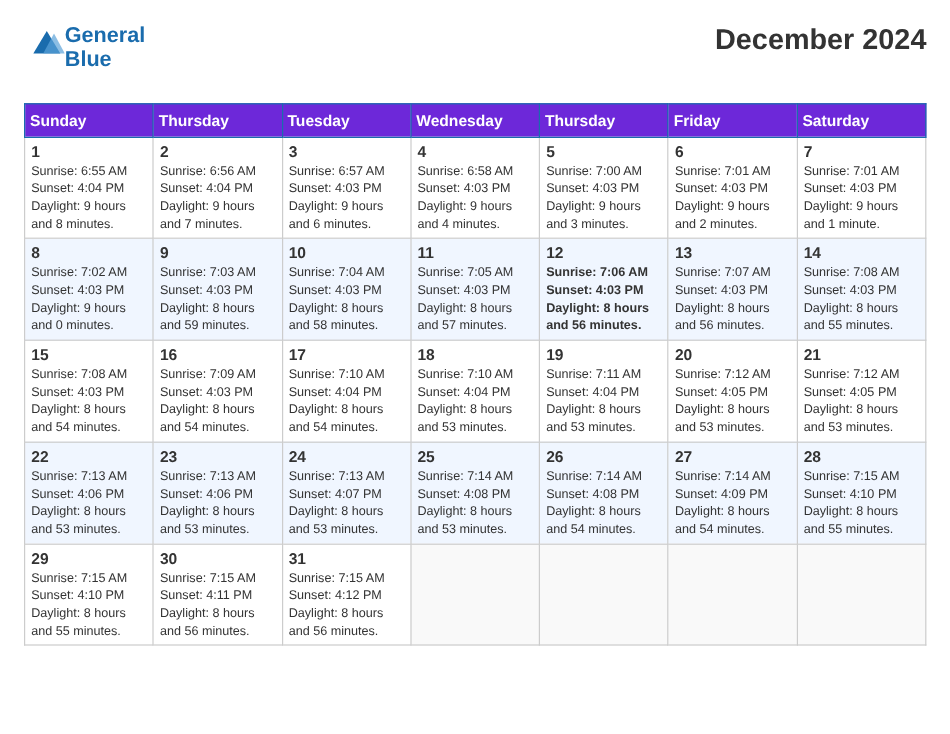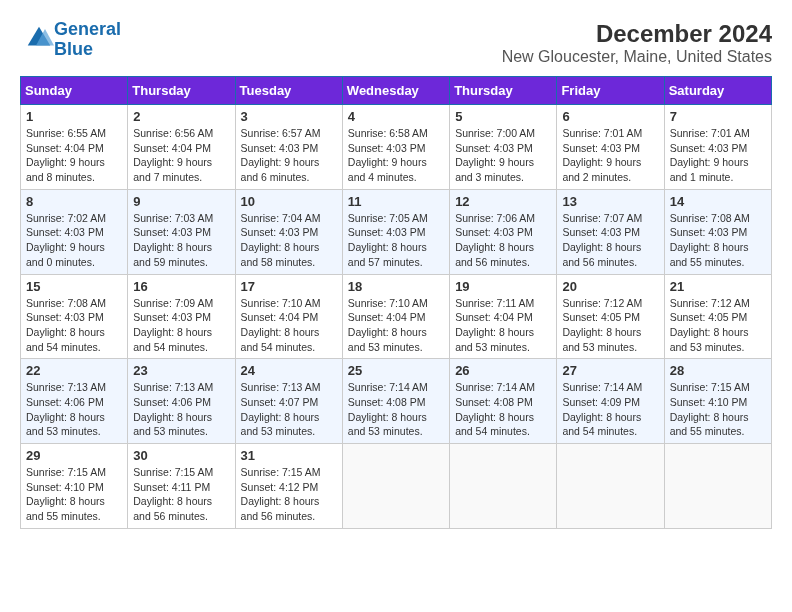--- a/index.html
+++ b/index.html
@@ -7,21 +7,21 @@
       font-family: Arial, sans-serif;
       background: #fff;
       width: 792px;
       min-height: 612px;
       padding: 20px;
     }
     .header {
       display: flex;
       justify-content: space-between;
       align-items: flex-start;
-      margin-bottom: 10px;
+      margin-bottom: 26px;
     }
     .logo {
       display: flex;
       align-items: center;
     }
     .logo-text {
       font-size: 18px;
       font-weight: bold;
       color: #333;
       line-height: 1.1;
@@ -98,21 +98,20 @@
         <polygon points="28,8 40,30 16,30" fill="#5ba3d9" opacity="0.7"></polygon>
       </svg>
     </div>
     <div class="logo-text">
       <div><span>General</span></div>
       <div><span style="color:#1a6cad;">Blue</span></div>
     </div>
   </div>
   <div class="title-block">
     <div class="month-title">December 2024</div>
-    <div class="location">New Gloucester, Maine, United States</div>
   </div>
 </div>
 
 <table>
   <thead>
     <tr id="dow-header">
         <th>Sunday</th>
         <th>Thursday</th>
         <th>Tuesday</th>
         <th>Wednesday</th>
@@ -197,21 +196,21 @@
         </td>
         <td>
           <span class="day-num">11</span>
           <div class="day-info" style="white-space: pre-line;">Sunrise: 7:05 AM
 Sunset: 4:03 PM
 Daylight: 8 hours
 and 57 minutes.</div>
         </td>
         <td>
           <span class="day-num">12</span>
-          <div class="day-info" style="white-space: pre-line;">Sunrise: 7:06 AM
+          <div class="day-info" style="white-space: pre-line; font-weight: bold;">Sunrise: 7:06 AM
 Sunset: 4:03 PM
 Daylight: 8 hours
 and 56 minutes.</div>
         </td>
         <td>
           <span class="day-num">13</span>
           <div class="day-info" style="white-space: pre-line;">Sunrise: 7:07 AM
 Sunset: 4:03 PM
 Daylight: 8 hours
 and 56 minutes.</div>

